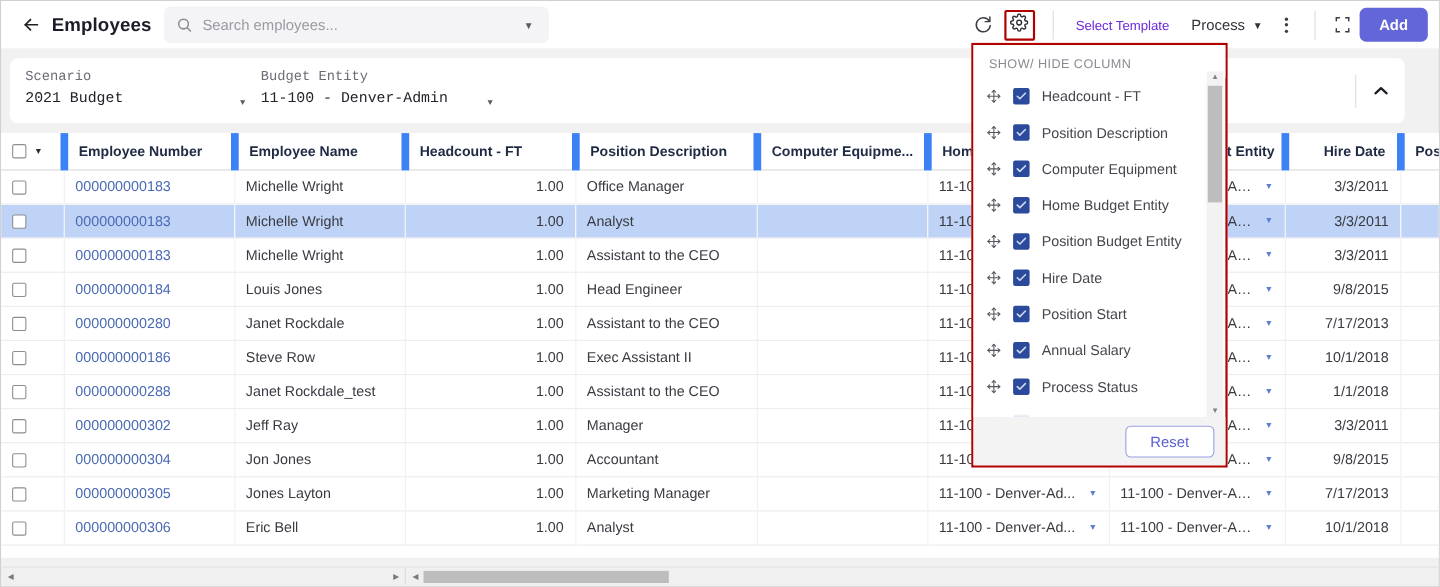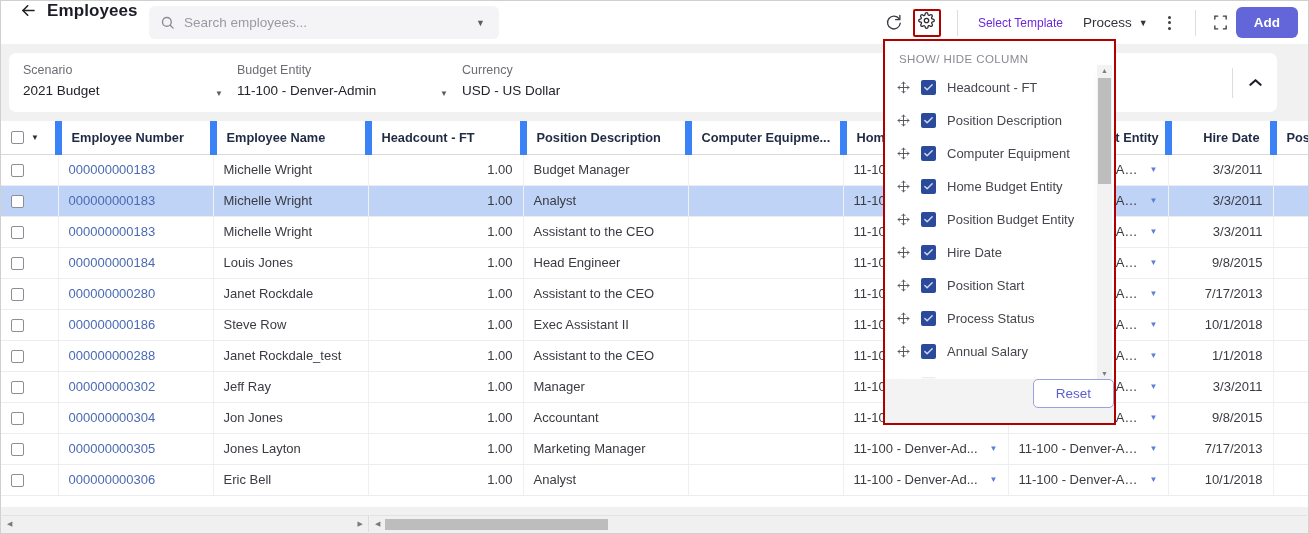--- a/index.html
+++ b/index.html
@@ -10,21 +10,21 @@
   }
   #app {
     position: relative; width: 1309px; height: 534px;
     background: #f1f1f1; border: 1px solid #d0d0d0;
     overflow: hidden;
   }
 
   
   .topbar {
     position: absolute; left: 0; top: 0; width: 1309px; height: 43px;
-    background: #ffffff; display: flex; align-items: flex-start;
+    background: #ffffff; display: flex; align-items: center;
   }
   .back-arrow {
     width: 34px; margin-left: 10px; display: flex; align-items: center;
     justify-content: center; color: #202124; cursor: pointer;
   }
   .page-title {
     font-size: 17px; font-weight: bold; color: #1c1c28;
     margin-left: 2px; letter-spacing: .1px;
   }
   .searchbox {
@@ -75,21 +75,21 @@
   .add-btn {
     background: #6366d8; color: #fff; font-size: 13.5px; font-weight: bold;
     border: 0; border-radius: 6px; height: 31px; padding: 0 18px;
     margin-right: 12px; cursor: pointer;
     font-family: "Liberation Sans", sans-serif;
   }
 
   
   .filter-card {
     position: absolute; left: 8px; top: 52px; width: 1268px; height: 59px;
-    background: #ffffff; border-radius: 7px; display: flex; align-items: center;
+    background: #ffffff; border-radius: 7px; display: flex; align-items: center; font-family: Liberation Mono, monospace;
   }
   .fld { position: relative; height: 59px; padding-top: 10px; }
   .fld-label { font-size: 12.5px; color: #6c6c75; margin-bottom: 6px; }
   .fld-value { font-size: 13.5px; color: #23232b; }
   .fld-caret {
     position: absolute; right: 14px; bottom: 14px; color: #5b5b63; font-size: 8px;
     cursor: pointer;
   }
   .collapse-wrap {
     position: absolute; right: 0; top: 0; height: 59px;
@@ -182,22 +182,22 @@
     position: absolute; right: 2px; top: 24px; width: 15px; bottom: 44px;
     background: #f2f2f2; display: flex; flex-direction: column;
     align-items: center; justify-content: space-between;
   }
   .pv-arrow { font-size: 7px; color: #7d7d85; cursor: pointer; padding: 2px 0; }
   .pv-thumb {
     position: absolute; top: 13px; width: 13px; height: 106px;
     background: #bdbdbd; cursor: pointer;
   }
   .popup-footer {
-    height: 44px; background: #f3f3f3; display: flex; align-items: flex-start;
-    justify-content: flex-end; 
+    height: 44px; background: #f3f3f3; display: flex; align-items: center;
+    justify-content: flex-end; padding-right: 10px;
   }
   .reset-btn {
     background: #ffffff; color: #5a5fd0; border: 1px solid #9aa0e0;
     border-radius: 5px; font-size: 13.5px; height: 29px; padding: 0 22px;
     cursor: pointer; font-family: "Liberation Sans", sans-serif;
   }
   .popup-fade {
     position: absolute; left: 0; right: 20px; bottom: 44px; height: 14px;
     background: linear-gradient(to bottom, rgba(255,255,255,0), #ffffff);
     pointer-events: none;
@@ -270,24 +270,20 @@
   <div class="filter-card">
     <div class="fld" style="width:228px;padding-left:14px">
       <div class="fld-label">Scenario</div>
       <div class="fld-value">2021 Budget</div>
       <div class="fld-caret">▼</div>
     </div>
     <div class="fld" style="width:225px">
       <div class="fld-label">Budget Entity</div>
       <div class="fld-value">11-100 - Denver-Admin</div>
       <div class="fld-caret">▼</div>
-    </div>
-    <div class="fld" style="width:200px">
-      <div class="fld-label">Currency</div>
-      <div class="fld-value">USD - US Dollar</div>
     </div>
     <div class="collapse-wrap">
       <div class="collapse-div"></div>
       <div class="chev-up">
         <svg width="13" height="9" viewBox="0 0 14 9" fill="none" stroke="#1c1c24" stroke-width="2.2" stroke-linecap="round" stroke-linejoin="round">
             <polyline points="1.5 7 7 2 12.5 7"></polyline>
           </svg>
       </div>
     </div>
   </div>
@@ -324,21 +320,21 @@
           <th class="bdr num">Hire Date</th>
           <th class="bdr">Pos</th>
         </tr>
       </thead>
       <tbody id="tbody">
           <tr class="">
             <td><span class="cb"></span></td>
             <td class="bdr"><span class="emp-link">000000000183</span></td>
             <td class="bdr">Michelle Wright</td>
             <td class="bdr num">1.00</td>
-            <td class="bdr">Budget Manager</td>
+            <td class="bdr">Office Manager</td>
             <td class="bdr"></td>
             <td class="bdr">
               <span class="cell-dd">
                 <span class="cv">11-100 - Denver-Ad...</span>
                 <span class="dd">▼</span>
               </span>
             </td>
             <td class="bdr">
               <span class="cell-dd">
                 <span class="cv">11-100 - Denver-Admin</span>
@@ -710,39 +706,39 @@
               <polyline points="19 9 22 12 19 15"></polyline>
               <line x1="2" y1="12" x2="22" y2="12"></line>
               <line x1="12" y1="2" x2="12" y2="22"></line>
             </svg>
           </span>
           <span class="chk">
             <svg width="11" height="11" viewBox="0 0 24 24" fill="none" stroke="#cfd8ef" stroke-width="3.2" stroke-linecap="round" stroke-linejoin="round">
               <polyline points="20 6 9 17 4 12"></polyline>
             </svg>
           </span>
+          <span class="col-label">Annual Salary</span>
+        </div>
+        <div class="col-item">
+          <span class="drag-ico">
+            <svg width="13" height="13" viewBox="0 0 24 24" fill="none" stroke="currentColor" stroke-width="1.8" stroke-linecap="round" stroke-linejoin="round">
+              <polyline points="5 9 2 12 5 15"></polyline>
+              <polyline points="9 5 12 2 15 5"></polyline>
+              <polyline points="15 19 12 22 9 19"></polyline>
+              <polyline points="19 9 22 12 19 15"></polyline>
+              <line x1="2" y1="12" x2="22" y2="12"></line>
+              <line x1="12" y1="2" x2="12" y2="22"></line>
+            </svg>
+          </span>
+          <span class="chk">
+            <svg width="11" height="11" viewBox="0 0 24 24" fill="none" stroke="#cfd8ef" stroke-width="3.2" stroke-linecap="round" stroke-linejoin="round">
+              <polyline points="20 6 9 17 4 12"></polyline>
+            </svg>
+          </span>
           <span class="col-label">Process Status</span>
-        </div>
-        <div class="col-item">
-          <span class="drag-ico">
-            <svg width="13" height="13" viewBox="0 0 24 24" fill="none" stroke="currentColor" stroke-width="1.8" stroke-linecap="round" stroke-linejoin="round">
-              <polyline points="5 9 2 12 5 15"></polyline>
-              <polyline points="9 5 12 2 15 5"></polyline>
-              <polyline points="15 19 12 22 9 19"></polyline>
-              <polyline points="19 9 22 12 19 15"></polyline>
-              <line x1="2" y1="12" x2="22" y2="12"></line>
-              <line x1="12" y1="2" x2="12" y2="22"></line>
-            </svg>
-          </span>
-          <span class="chk">
-            <svg width="11" height="11" viewBox="0 0 24 24" fill="none" stroke="#cfd8ef" stroke-width="3.2" stroke-linecap="round" stroke-linejoin="round">
-              <polyline points="20 6 9 17 4 12"></polyline>
-            </svg>
-          </span>
-          <span class="col-label">Annual Salary</span>
         </div>
         <div class="col-item">
           <span class="drag-ico">
             <svg width="13" height="13" viewBox="0 0 24 24" fill="none" stroke="currentColor" stroke-width="1.8" stroke-linecap="round" stroke-linejoin="round">
               <polyline points="5 9 2 12 5 15"></polyline>
               <polyline points="9 5 12 2 15 5"></polyline>
               <polyline points="15 19 12 22 9 19"></polyline>
               <polyline points="19 9 22 12 19 15"></polyline>
               <line x1="2" y1="12" x2="22" y2="12"></line>
               <line x1="12" y1="2" x2="12" y2="22"></line>

